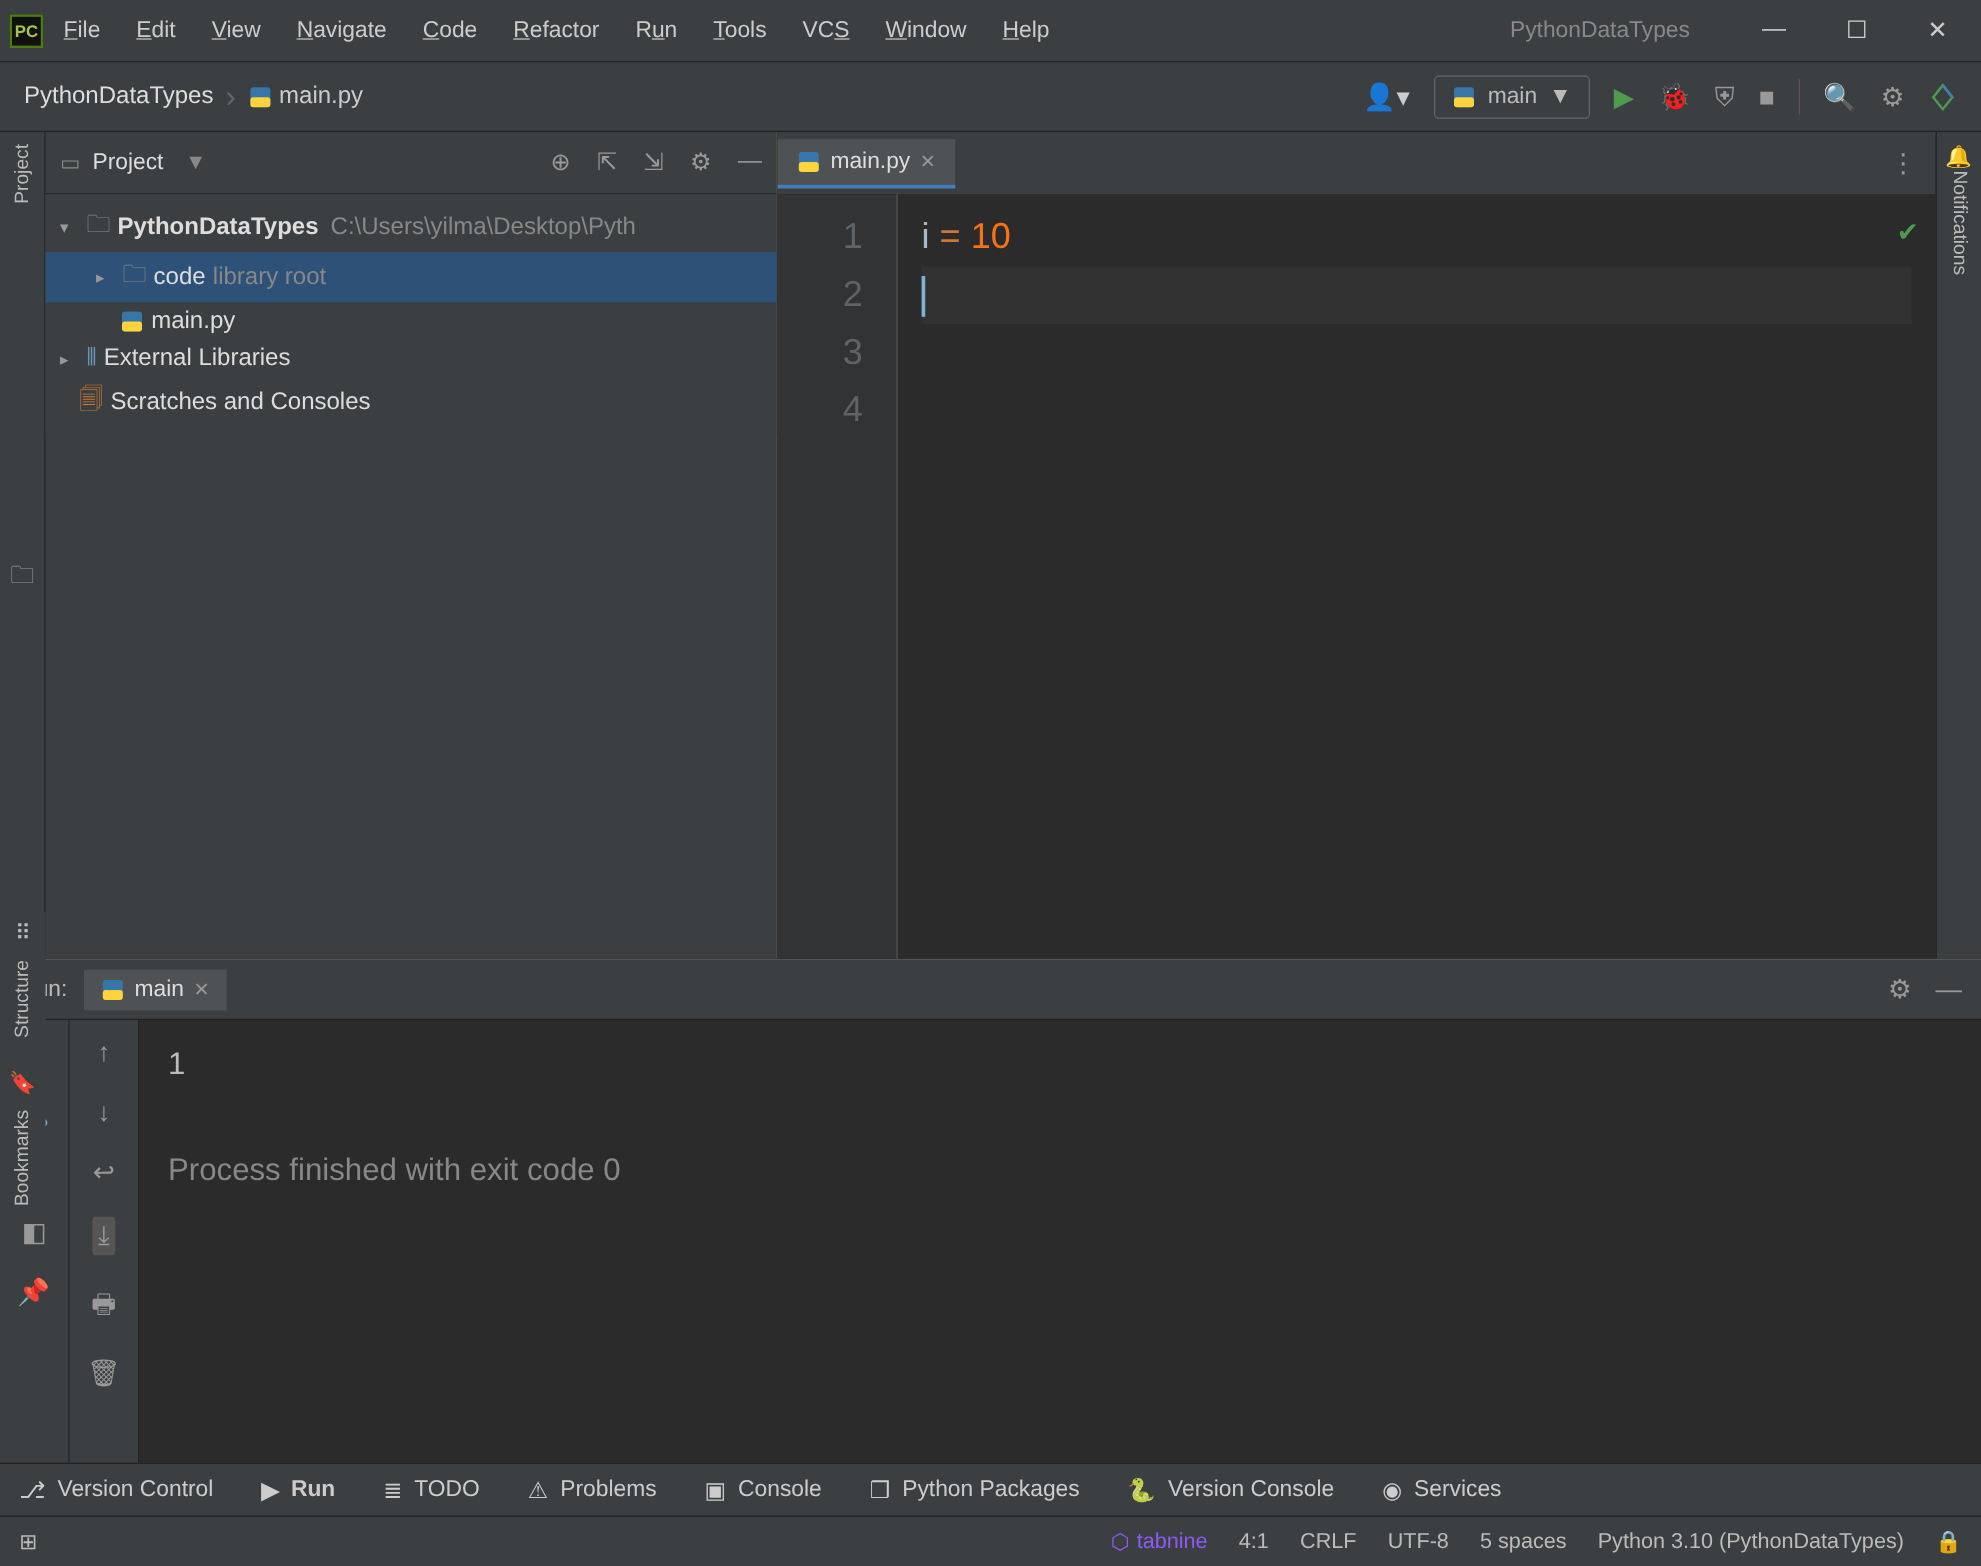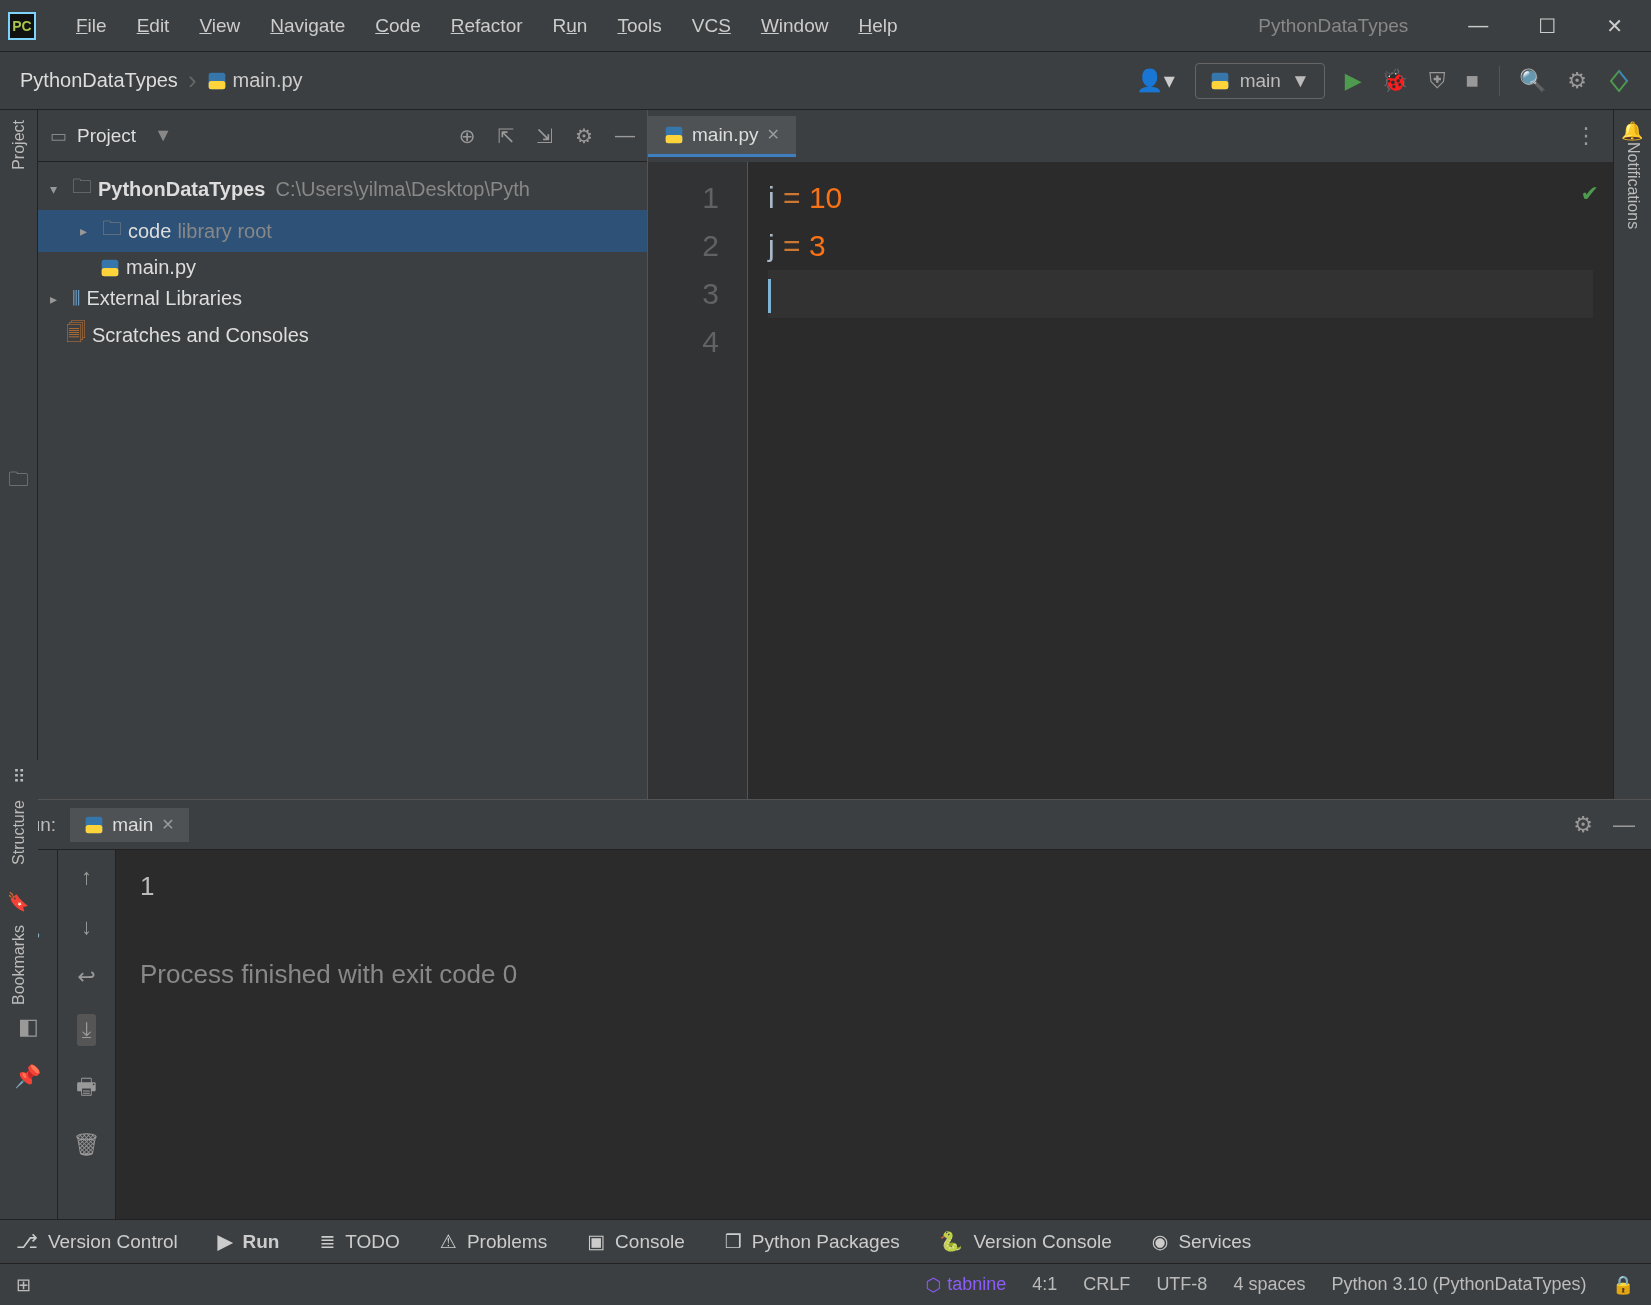--- a/index.html
+++ b/index.html
@@ -1,18 +1,18 @@
 <!DOCTYPE html>
 <html><head>
 <meta charset="utf-8">
 <style>
 *{margin:0;padding:0;box-sizing:border-box;font-family:"Segoe UI",Arial,sans-serif}
 body{background:#2b2b2b;color:#bbb;width:1651px;height:1305px;overflow:hidden;font-size:18px;display:flex;flex-direction:column}
 .titlebar{height:52px;background:#3c3f41;display:flex;align-items:center;padding:0 8px;border-bottom:1px solid #222}
-.pc-icon{width:28px;height:28px;background:#111;border:2px solid #7dd3fc;display:flex;align-items:center;justify-content:center;color:#a8c44b;font-weight:bold;font-size:14px;margin-right:40px}
+.pc-icon{width:28px;height:28px;background:#111;border:2px solid #4d7c0f;display:flex;align-items:center;justify-content:center;color:#a8c44b;font-weight:bold;font-size:14px;margin-right:17px}
 .menubar{display:flex;gap:30px;flex:1}
 .menu-item{color:#ccc;cursor:pointer;font-size:19px}
 .menu-item u{text-decoration:underline}
 .app-title{color:#888;margin-right:60px;font-size:19px}
 .winctrl{display:flex;gap:50px;color:#ccc;margin-right:20px}
 .winctrl span{cursor:pointer;font-size:20px}
 .toolbar{height:58px;background:#3c3f41;display:flex;align-items:center;padding:0 20px;border-bottom:1px solid #222}
 .breadcrumb{display:flex;align-items:center;gap:10px;font-size:20px}
 .breadcrumb-proj{color:#ddd;font-weight:500}
 .breadcrumb-sep{color:#666;font-size:26px}
@@ -216,21 +216,20 @@
     <div class="code">
       <div class="gutter">
         <div>1</div>
         <div>2</div>
         <div>3</div>
         <div>4</div>
       </div>
       <div class="codebody">
         <span class="check-ico">✔</span>
         <div><span class="c-var">i</span> <span class="c-op">=</span> <span class="c-num">10</span></div>
-        <div><span class="c-var">j</span> <span class="c-op">=</span> <span class="c-num">3</span></div>
         <div class="caret-line"><span class="caret"></span></div>
       </div>
     </div>
   </div>
 
   <div class="right-gutter">
     <span class="bell-ico">🔔</span>
     <span class="vert-text">Notifications</span>
   </div>
 </div>
@@ -322,17 +321,17 @@
     <span>⊞</span>
   </div>
   <div class="sb-right">
     <span class="tabnine">
         <span>⬡</span>
         <span>tabnine</span>
       </span>
     <span>4:1</span>
     <span>CRLF</span>
     <span>UTF-8</span>
-    <span>4 spaces</span>
+    <span>5 spaces</span>
     <span>Python 3.10 (PythonDataTypes)</span>
     <span class="lock-ico">🔒</span>
   </div>
 </div>
 
 </body></html>

